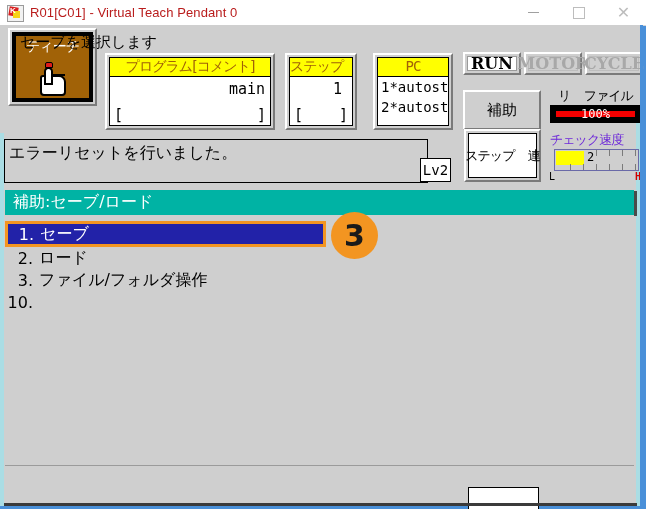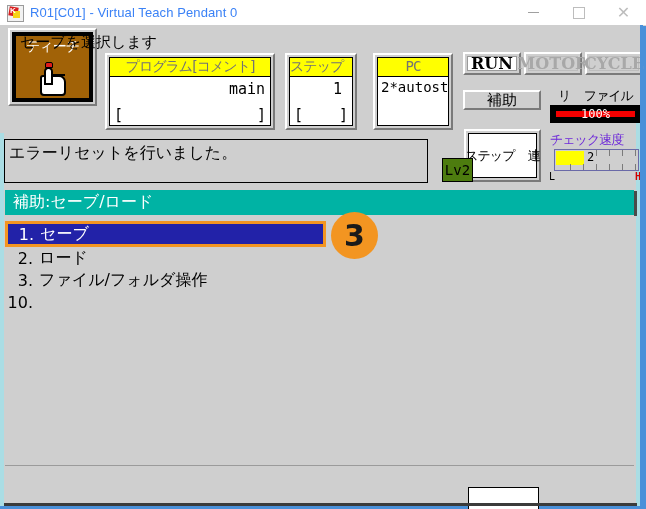--- a/index.html
+++ b/index.html
@@ -30,21 +30,21 @@
     transform:rotate(10deg);
   }
   .tb-icon .ic-yel{
     position:absolute;left:7px;top:7px;width:7px;height:7px;background:#f7d417;
   }
   .tb-icon .ic-k{
     position:absolute;left:4px;top:2px;font-size:8px;color:#fff;font-weight:bold;
     font-family:"Liberation Sans",sans-serif;line-height:9px;
   }
   .tb-title{
-    font-size:13px;color:#3b82f6;letter-spacing:0.1px;
+    font-size:13px;color:#b91c1c;letter-spacing:0.1px;
     font-family:"Liberation Sans",sans-serif;
     white-space:nowrap;
   }
   .tb-buttons{margin-left:auto;display:flex;height:25px;}
   .tb-btn{
     width:45px;height:25px;display:flex;align-items:center;justify-content:center;
     color:#a0a0a0;font-size:14px;line-height:1;
   }
   .tb-btn.min span{display:block;width:11px;height:1px;background:#a0a0a0;}
   .tb-btn.max span{display:block;width:10px;height:10px;border:1px solid #bdbdbd;}
@@ -115,21 +115,21 @@
     border-top:2px solid #ffffff;border-left:2px solid #ffffff;
     border-right:2px solid #7a7a7a;border-bottom:2px solid #7a7a7a;
     box-sizing:border-box;padding:2px;
   }
   .fieldbox .inner{
     width:100%;height:100%;box-sizing:border-box;
     border:1px solid #000;background:#ffffff;
     display:flex;flex-direction:column;
   }
   .fb-title{
-    background:#ffff00;color:#737373;font-size:14px;text-align:center;
+    background:#ffff00;color:#a16207;font-size:14px;text-align:center;
     line-height:17px;height:18px;overflow:hidden;white-space:nowrap;
     font-family:"DejaVu Sans","Liberation Sans",sans-serif;letter-spacing:-1px;
     border-bottom:1px solid #000;
   }
   .fb-body{flex:1;background:#ffffff;position:relative;}
   .mono{font-family:"DejaVu Sans Mono","Liberation Mono",monospace;}
 
   
   #program-box{left:105px;top:28px;width:170px;height:77px;}
   #program-box .fb-val{
@@ -167,21 +167,21 @@
   }
   #lamp-run{left:463px;width:58px;}
   #lamp-run .lamp-in{background:#ffffff;color:#000;border:1px solid #9a9a9a;}
   #lamp-motor{left:524px;width:58px;}
   #lamp-motor .lamp-in{background:#cfcfcf;color:#a8a8a8;border:1px solid #bdbdbd;}
   #lamp-cycle{left:585px;width:58px;}
   #lamp-cycle .lamp-in{background:#cfcfcf;color:#a8a8a8;border:1px solid #bdbdbd;}
 
   
   #aux-button{
-    position:absolute;left:463px;top:65px;width:78px;height:20px;
+    position:absolute;left:463px;top:65px;width:78px;height:40px;
     background:#cfcfcf;
     border-top:2px solid #ffffff;border-left:2px solid #ffffff;
     border-right:2px solid #7a7a7a;border-bottom:2px solid #7a7a7a;
     box-sizing:border-box;
     display:flex;align-items:center;justify-content:center;
     font-size:15px;color:#000;
     font-family:"DejaVu Sans","Liberation Sans",sans-serif;
   }
 
   
@@ -245,22 +245,22 @@
   }
 
   
   #message-bar{
     position:absolute;left:4px;top:114px;width:424px;height:44px;
     background:#cfcfcf;border:1px solid #000;box-sizing:border-box;
     font-size:16px;color:#000;padding:3px 0 0 4px;
     font-family:"DejaVu Sans","Liberation Sans",sans-serif;
   }
   #level-badge{
-    position:absolute;left:442px;top:133px;width:31px;height:24px;
-    background:#4d7c0f;border:1px solid #000;box-sizing:border-box;
+    position:absolute;left:420px;top:133px;width:31px;height:24px;
+    background:#ffffff;border:1px solid #000;box-sizing:border-box;
     display:flex;align-items:center;justify-content:center;
     font-size:14px;color:#000;
     font-family:"DejaVu Sans Mono","Liberation Mono",monospace;
   }
 
   
   .rail{position:absolute;background:#aadde4;width:4px;}
   .rail.left{left:0px;top:108px;height:370px;}
   .rail.right{left:636px;top:85px;height:393px;}
 
@@ -388,20 +388,21 @@
               <div class="br-l mono">[</div>
               <div class="br-r mono">]</div>
             </div>
           </div>
         </div>
 
         <div class="fieldbox" id="pc-box">
           <div class="inner">
             <div class="fb-title mono">PC</div>
             <div class="fb-body">
+              <div class="pc-line mono">1*autost</div>
               <div class="pc-line mono">2*autost</div>
             </div>
           </div>
         </div>
 
         <div class="lamp" id="lamp-run">
           <div class="lamp-in">RUN</div>
         </div>
         <div class="lamp" id="lamp-motor">
           <div class="lamp-in">MOTOR</div>

